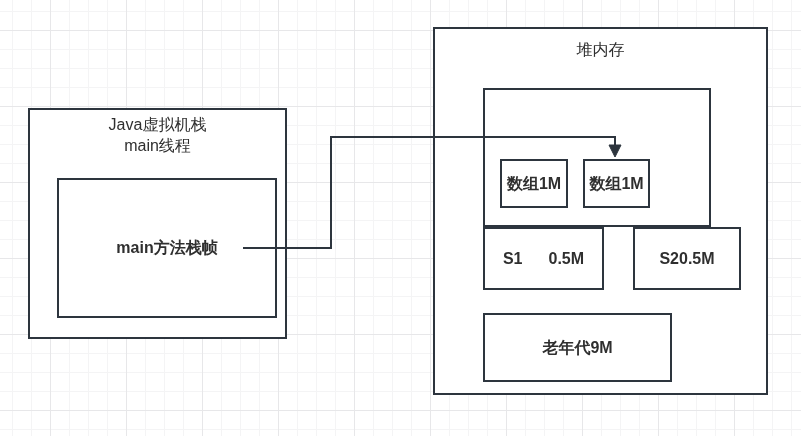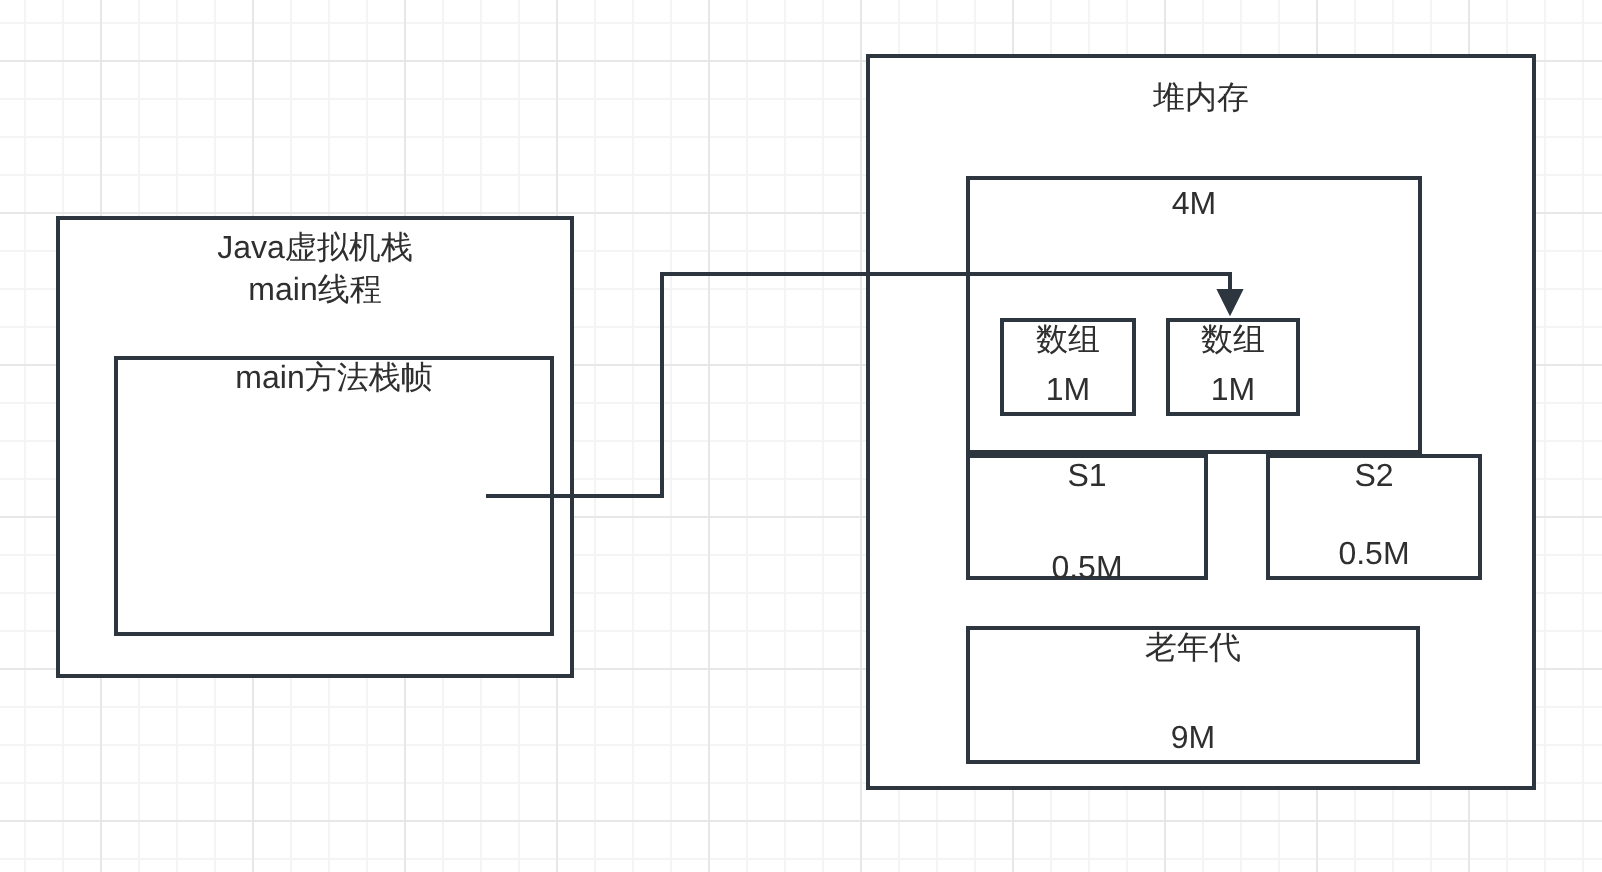--- a/index.html
+++ b/index.html
@@ -30,35 +30,36 @@
     border: 2px solid #2d353e;
     background: #ffffff;
     text-align: center;
     line-height: 20px;
   }
   .top-label {
     padding-top: 4px;
   }
   .center-label {
     display: flex;
-    flex-direction: column;
-    justify-content: space-between;
+    flex-direction: row;
+    justify-content: center;
     align-items: center;
+    font-weight: bold;
   }
   .t-line { display: block; }
   
   #stack-outer   { left: 28px;  top: 108px; width: 259px; height: 231px; line-height: 21px; }
   #stack-frame   { left: 57px;  top: 178px; width: 220px; height: 140px; }
   #heap-outer    { left: 433px; top: 27px;  width: 335px; height: 368px; padding-top: 11px; }
   #eden          { left: 483px; top: 88px;  width: 228px; height: 139px; padding-top: 3px; }
   #array-box-1   { left: 500px; top: 159px; width: 68px;  height: 49px; }
   #array-box-2   { left: 583px; top: 159px; width: 67px;  height: 49px; }
   #survivor-s1   { left: 483px; top: 227px; width: 121px; height: 63px; gap: 26px; }
   #survivor-s2   { left: 602px; top: 227px; width: 108px; height: 63px; margin-left: 31px; }
-  #old-gen       { left: 483px; top: 313px; width: 227px; height: 69px; }
+  #old-gen       { left: 483px; top: 313px; width: 189px; height: 69px; }
   #connector-svg {
     position: absolute;
     left: 0; top: 0;
     width: 801px; height: 436px;
     pointer-events: none;
   }
 </style>
 </head>
 <body>
 
@@ -71,21 +72,20 @@
 
   <div class="box center-label" id="stack-frame">
     <span class="t-line">main方法栈帧</span>
   </div>
 
   <div class="box" id="heap-outer">
     <span class="t-line">堆内存</span>
   </div>
 
   <div class="box" id="eden">
-    <span class="t-line">4M</span>
   </div>
 
   <div class="box center-label" id="array-box-1">
     <span class="t-line">数组</span>
     <span class="t-line">1M</span>
   </div>
 
   <div class="box center-label" id="array-box-2">
     <span class="t-line">数组</span>
     <span class="t-line">1M</span>

